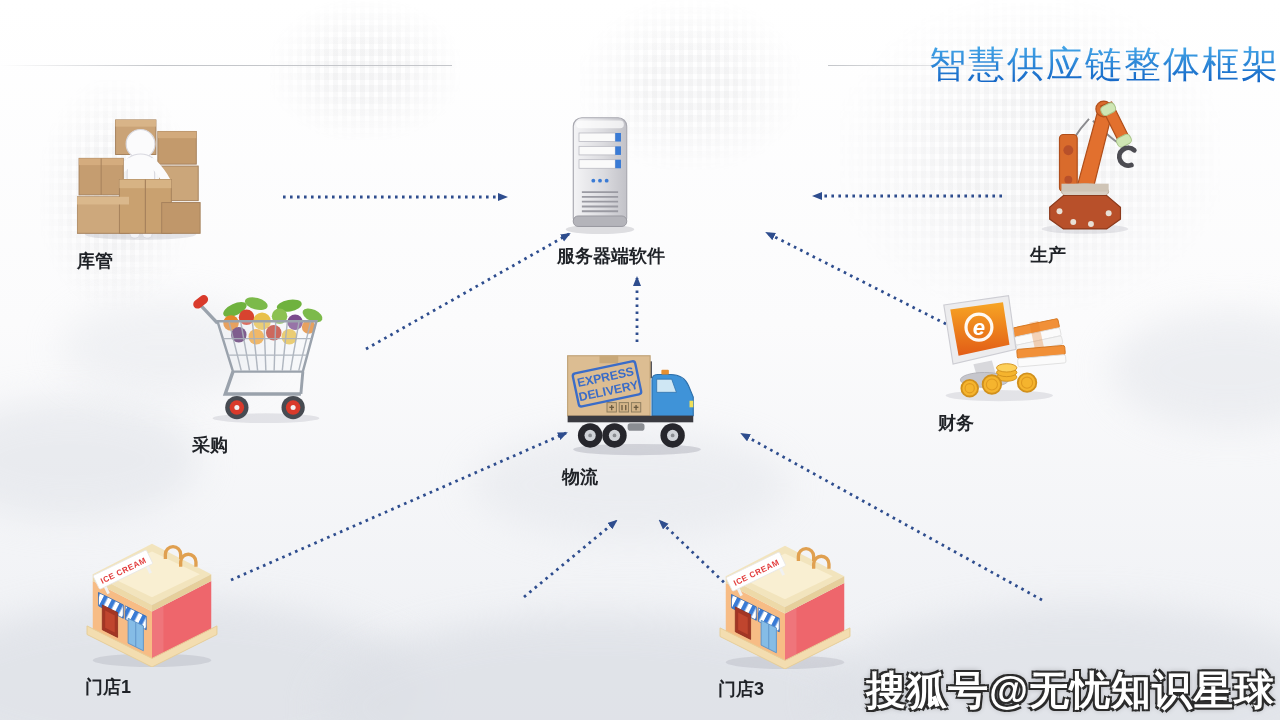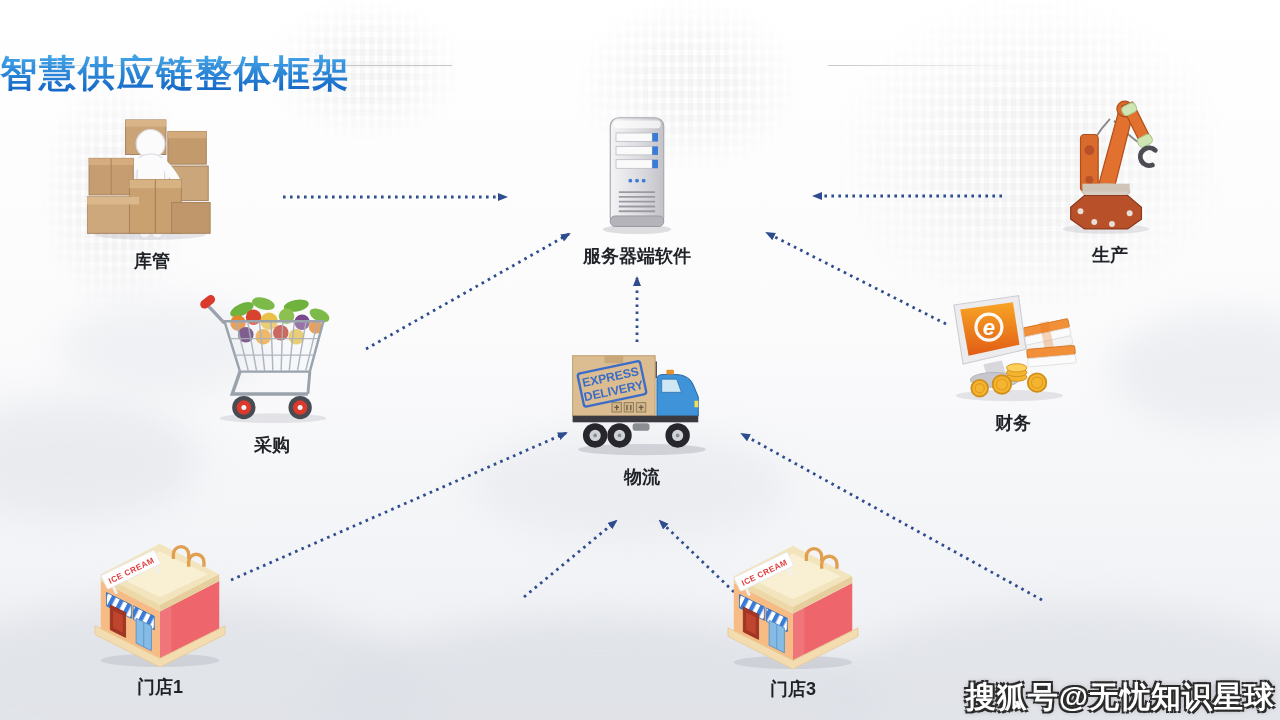--- a/index.html
+++ b/index.html
@@ -14,37 +14,37 @@
       repeating-linear-gradient(90deg, rgba(150,152,158,.13) 0 5px, transparent 5px 9px),
       repeating-linear-gradient(0deg, rgba(150,152,158,.10) 0 7px, transparent 7px 12px);
     -webkit-mask-image:radial-gradient(ellipse at center,#000 25%,transparent 75%);
     mask-image:radial-gradient(ellipse at center,#000 25%,transparent 75%);
   }
   .cloud{position:absolute;border-radius:50%;filter:blur(18px);background:#dde0e6;z-index:1;}
   .hr-line{position:absolute;top:65px;height:1px;z-index:2;}
   .hr-left{left:0;width:452px;background:linear-gradient(90deg,rgba(196,198,202,0),#c4c6ca 35%);}
   .hr-right{left:828px;width:190px;background:linear-gradient(90deg,#c4c6ca,rgba(196,198,202,0));}
   .title{
-    position:absolute;top:40px;left:0;width:100%;text-align:left;z-index:3;
-    font-size:37px;font-weight:bold;letter-spacing:2px;color:#1e78d2;margin-top:9px;
+    position:absolute;top:40px;left:0;width:100%;text-align:right;z-index:3;
+    font-size:37px;font-weight:normal;letter-spacing:2px;color:#1e78d2;
   }
   @supports ((-webkit-background-clip:text) or (background-clip:text)){
     .title{
       background:linear-gradient(180deg,var(--title-top,#45a7e8) 10%,var(--title-bottom,#1162c4) 90%);
       -webkit-background-clip:text;background-clip:text;
       color:transparent;-webkit-text-fill-color:transparent;
     }
   }
   #arrow-layer{position:absolute;left:0;top:0;z-index:2;pointer-events:none;}
   #arrow-layer line{stroke:var(--arrow,#2e4d8e);stroke-width:2.8;stroke-dasharray:2.6 4.4;fill:none;}
-  .node{position:absolute;display:flex;flex-direction:column;align-items:center;z-index:3;}
+  .node{position:absolute;display:flex;flex-direction:column;align-items:flex-start;z-index:3;}
   .node .label{font-size:18px;font-weight:bold;color:var(--label,#1f2227);margin-top:8px;white-space:nowrap;}
   .watermark{
     position:absolute;right:5px;bottom:2px;z-index:10;
-    font-size:30px;font-weight:bold;color:#ffffff;letter-spacing:1px;
+    font-size:40px;font-weight:bold;color:#ffffff;letter-spacing:1px;
     text-shadow:-2px -2px 0 #2b2b2b,2px -2px 0 #2b2b2b,-2px 2px 0 #2b2b2b,2px 2px 0 #2b2b2b,0 0 6px rgba(0,0,0,.45);
   }
   .hidden-defs{position:absolute;width:0;height:0;overflow:hidden;}
 </style>
 </head>
 <body>
 
 <div class="stage">
 
   <div class="tex" style="left:840px;top:0;width:380px;height:310px"></div>

